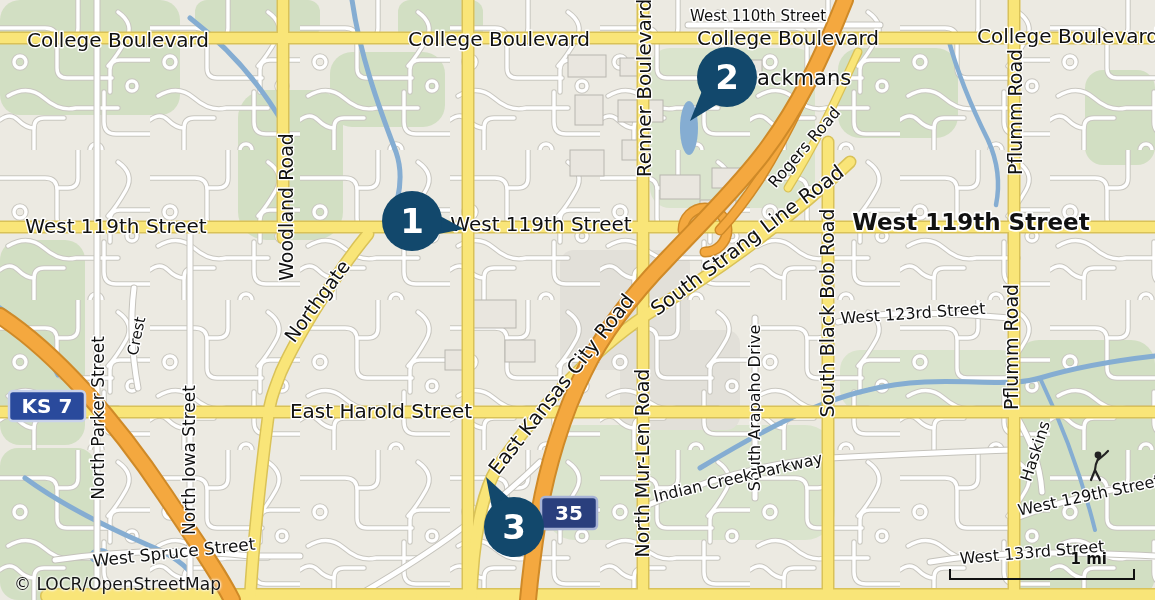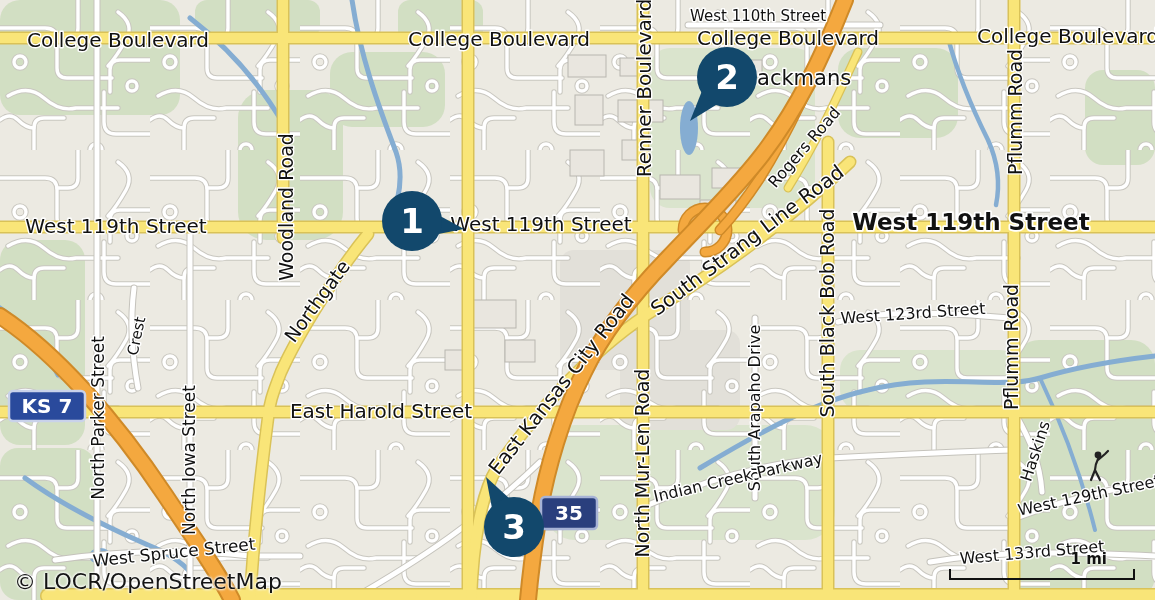--- a/index.html
+++ b/index.html
@@ -25,21 +25,21 @@
   .green-pale{fill:#dae4cd;stroke:none;}
   .gray-zone{fill:#e2e0d9;stroke:none;}
   .building{fill:#e9e6df;stroke:#b8b6af;stroke-width:1;}
   .street-label{fill:#111;stroke:#ffffff;stroke-width:2.8px;paint-order:stroke;
     stroke-linejoin:round;text-anchor:middle;font-family:"DejaVu Sans",sans-serif;}
   .street-label.bold{font-weight:bold;stroke-width:3.5px;}
   .shield-text{fill:#fff;font-weight:bold;text-anchor:middle;
     font-family:"DejaVu Sans",sans-serif;}
   .marker-num{fill:#fff;font-weight:bold;text-anchor:middle;
     font-family:"DejaVu Sans",sans-serif;font-size:34px;}
-  .attribution{position:absolute;left:14px;bottom:6px;font-size:22px;color:#141414;
+  .attribution{position:absolute;left:14px;bottom:6px;font-size:17px;color:#141414;
     text-shadow:0 0 3px #fff,0 0 3px #fff,0 0 2px #fff;}
   .scalebar{position:absolute;right:20px;bottom:20px;width:186px;}
   .scale-label{font-size:15px;color:#111;text-align:right;padding-right:28px;
     text-shadow:0 0 3px #fff,0 0 2px #fff;margin-bottom:1px;font-weight:bold;}
   .scale-line{height:9px;border-left:2.5px solid #111;border-right:2.5px solid #111;
     border-bottom:2.5px solid #111;}
 </style>
 </head>
 <body>
 

